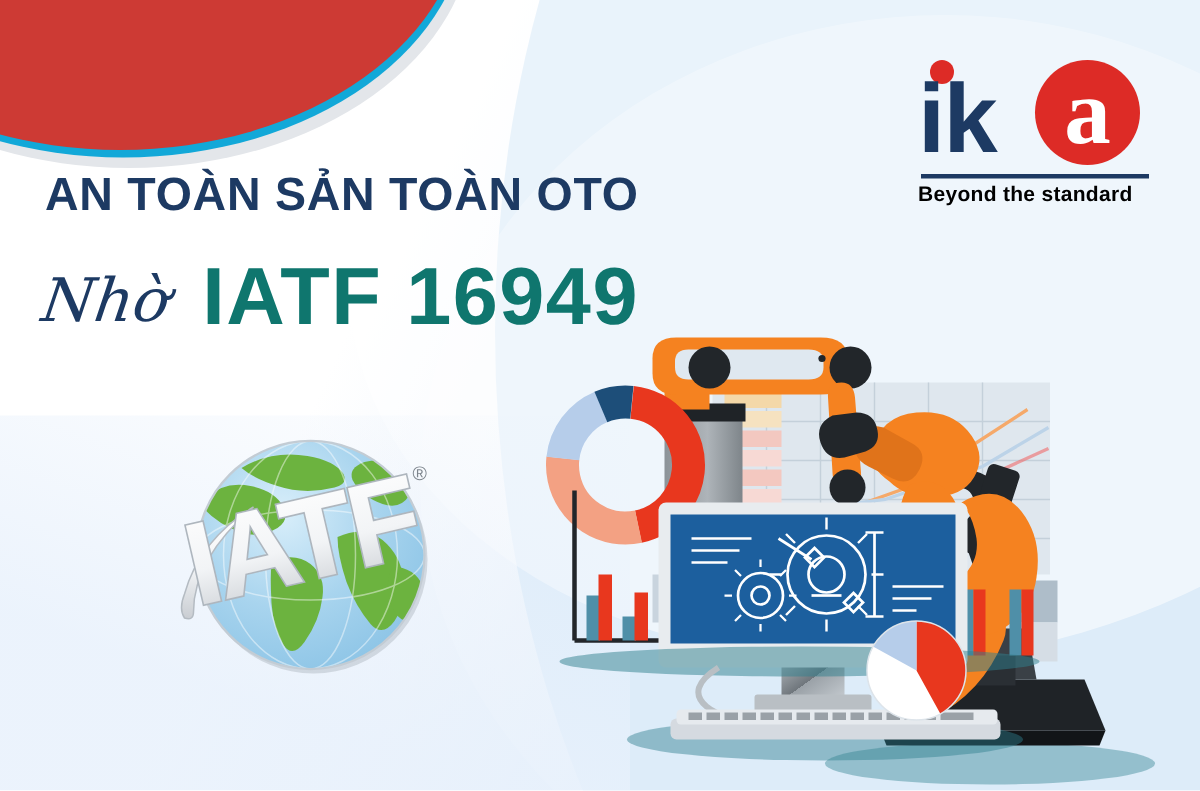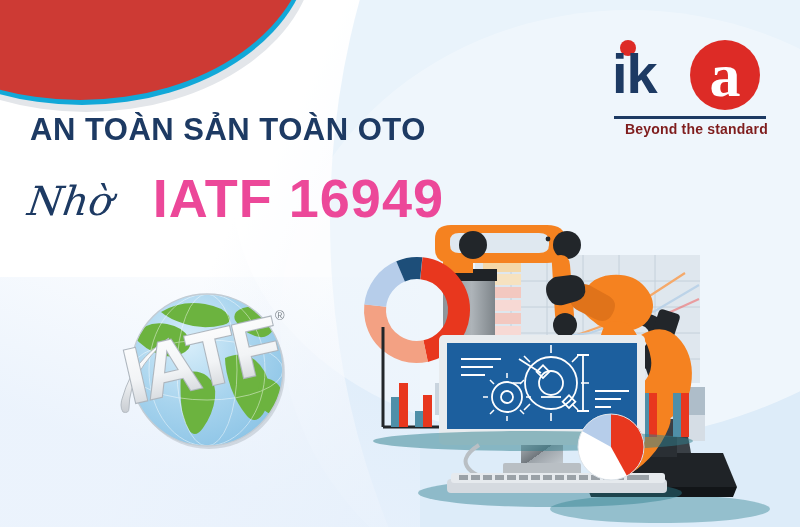--- a/index.html
+++ b/index.html
@@ -100,43 +100,43 @@
     font-style: italic;
     font-size: 40px;
     color: #1d3a63;
     line-height: 1;
     padding-bottom: 4px;
     transform: skewX(-8deg);
   }
   .std-red {
     font-size: 54px;
     font-weight: bold;
-    color: #ec4899;
+    color: #0f766e;
     line-height: 1;
-    margin-left: 40px;
+    margin-left: 22px;
     letter-spacing: 1px;
   }
 
   
   .logo {
     position: absolute;
     left: 612px; top: 28px;
     width: 160px; height: 110px;
   }
   .logo-i-dot {
     position: absolute;
     left: 8px; top: 12px;
     width: 16px; height: 16px;
     border-radius: 50%;
     background: #dd2b26;
   }
   .logo-ik {
     position: absolute;
     left: 0px; top: 18px;
-    font-size: 56px;
+    font-size: 65px;
     font-weight: bold;
     color: #1d3a63;
     font-family: "Liberation Sans", sans-serif;
     line-height: 1;
     letter-spacing: -1px;
   }
   .logo-a-circle {
     position: absolute;
     left: 78px; top: 12px;
     width: 70px; height: 70px;
@@ -157,24 +157,24 @@
   .logo-rule {
     position: absolute;
     left: 2px; top: 88px;
     width: 152px; height: 3px;
     background: #1d3a63;
   }
   .logo-tag {
     position: absolute;
     left: 0px; top: 93px;
     width: 156px;
-    text-align: right;
+    text-align: left;
     font-size: 14px;
     font-weight: bold;
-    color: #7f1d1d;
+    color: #000000;
     letter-spacing: 0.2px;
   }
 
   
   .iatf {
     position: absolute;
     left: 115px; top: 278px;
     width: 185px; height: 185px;
   }
 

